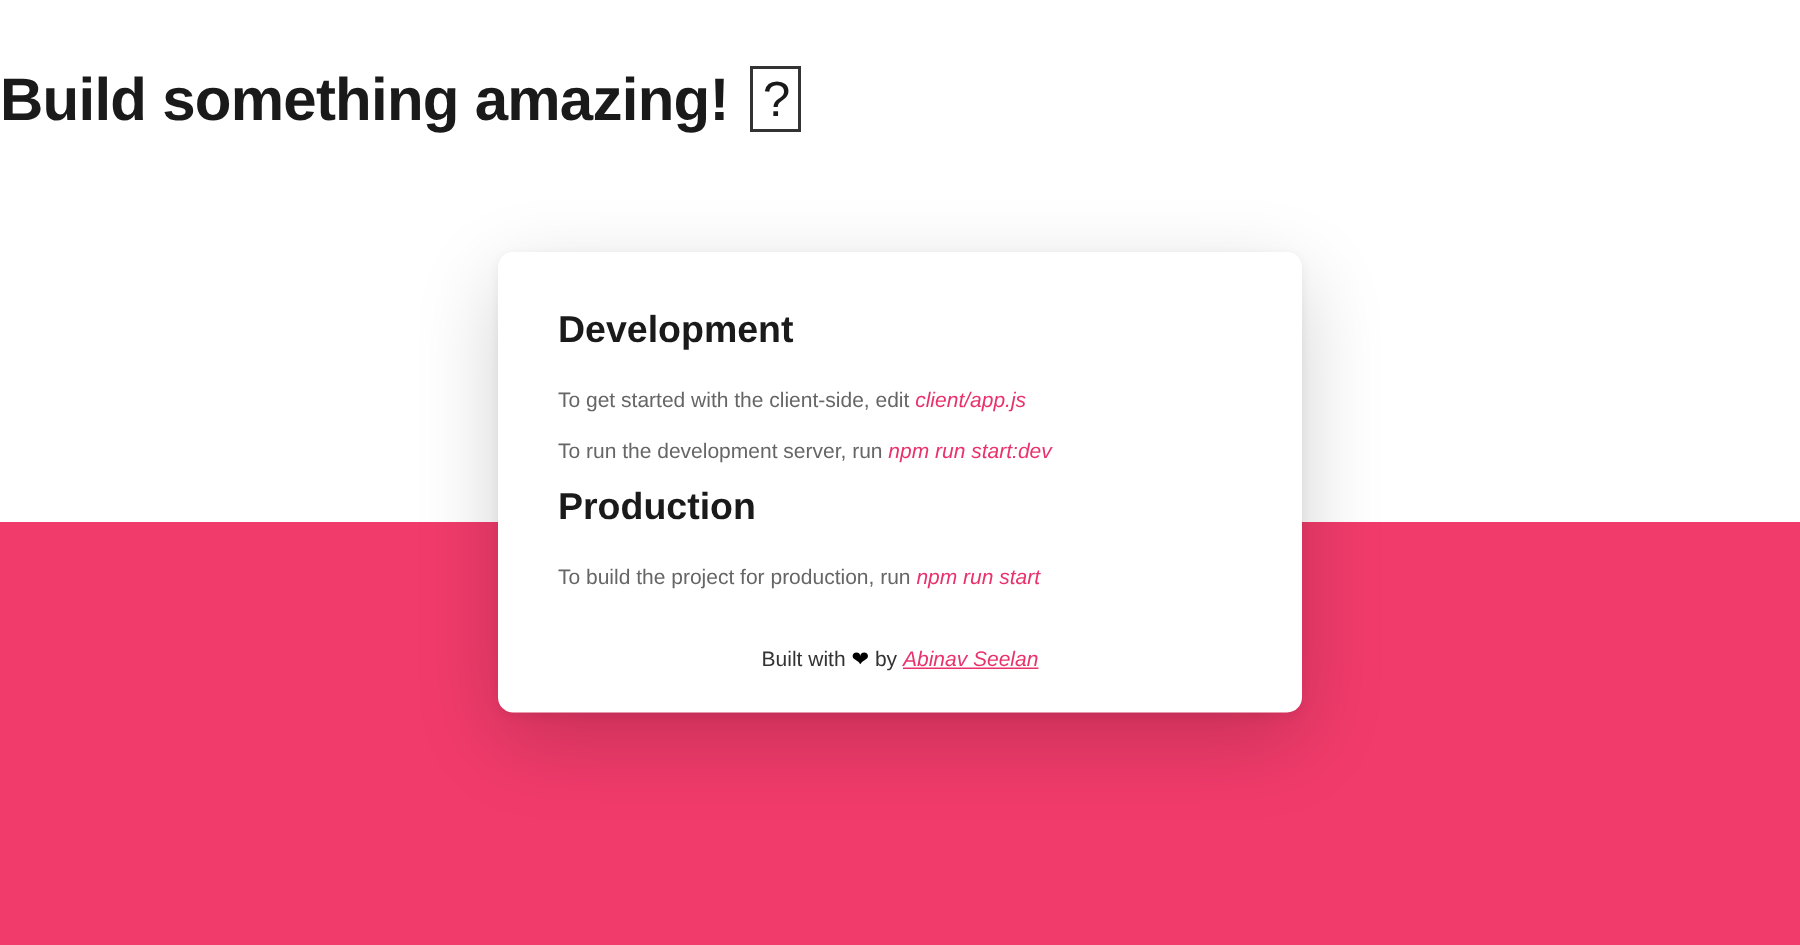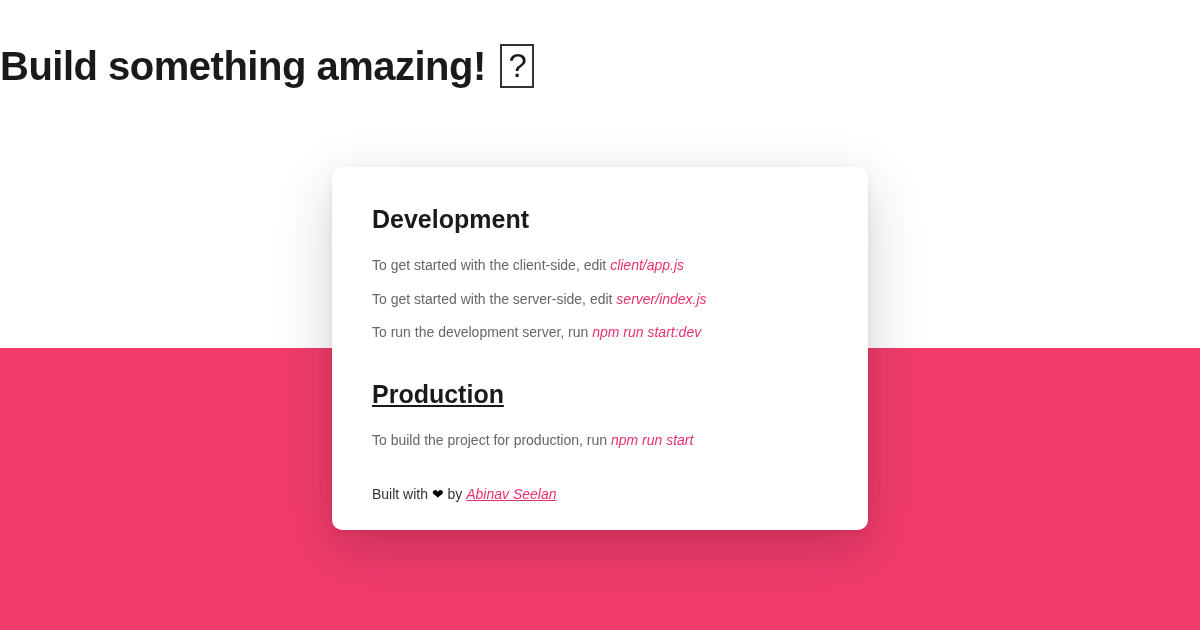--- a/index.html
+++ b/index.html
@@ -50,35 +50,35 @@
       box-shadow: 0 18px 55px rgba(0,0,0,0.18), 0 2px 8px rgba(0,0,0,0.06);
       padding: 38px 40px 28px 40px;
     }
     .section-heading {
       font-size: 25px;
       font-weight: 700;
       color: #1a1a1a;
       margin-bottom: 22px;
     }
     .section-heading.second {
-      margin-top: 37px;
-      text-decoration: underline;
+      margin-top: 14px;
     }
     .line {
       font-size: 14px;
       color: #666666;
       margin-bottom: 14px;
       line-height: 1.4;
     }
     .code {
       font-style: italic;
       color: #e9326d;
       text-align: right;
     }
     .footer {
+      text-align: center;
       font-size: 14px;
       color: #333333;
       margin-top: 36px;
     }
     .heart {
       color: #000;
     }
     .author-link {
       color: #e9326d;
       font-style: italic;
@@ -96,23 +96,20 @@
 </h1>
 
 <div class="card">
 
   <h2 class="section-heading">Development</h2>
 
   <p class="line">
     <span>To get started with the client-side, edit </span><span class="code">client/app.js</span>
   </p>
   <p class="line">
-    <span>To get started with the server-side, edit </span><span class="code">server/index.js</span>
-  </p>
-  <p class="line">
     <span>To run the development server, run </span><span class="code">npm run start:dev</span>
   </p>
 
   <h2 class="section-heading second">Production</h2>
 
   <p class="line">
     <span>To build the project for production, run </span><span class="code">npm run start</span>
   </p>
 
   <div class="footer">

